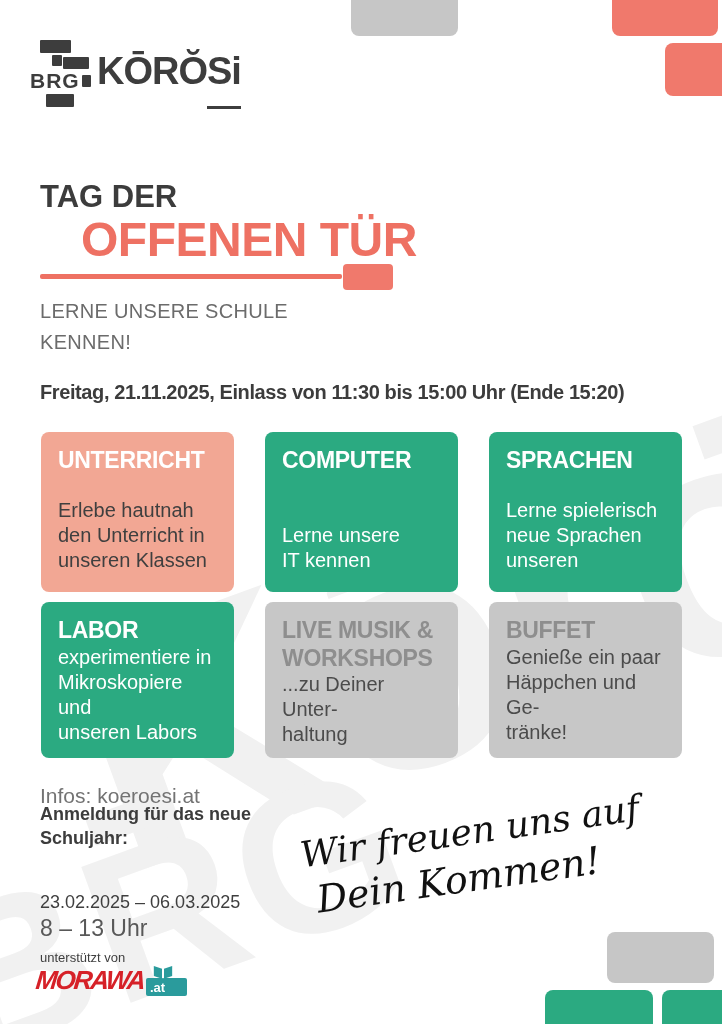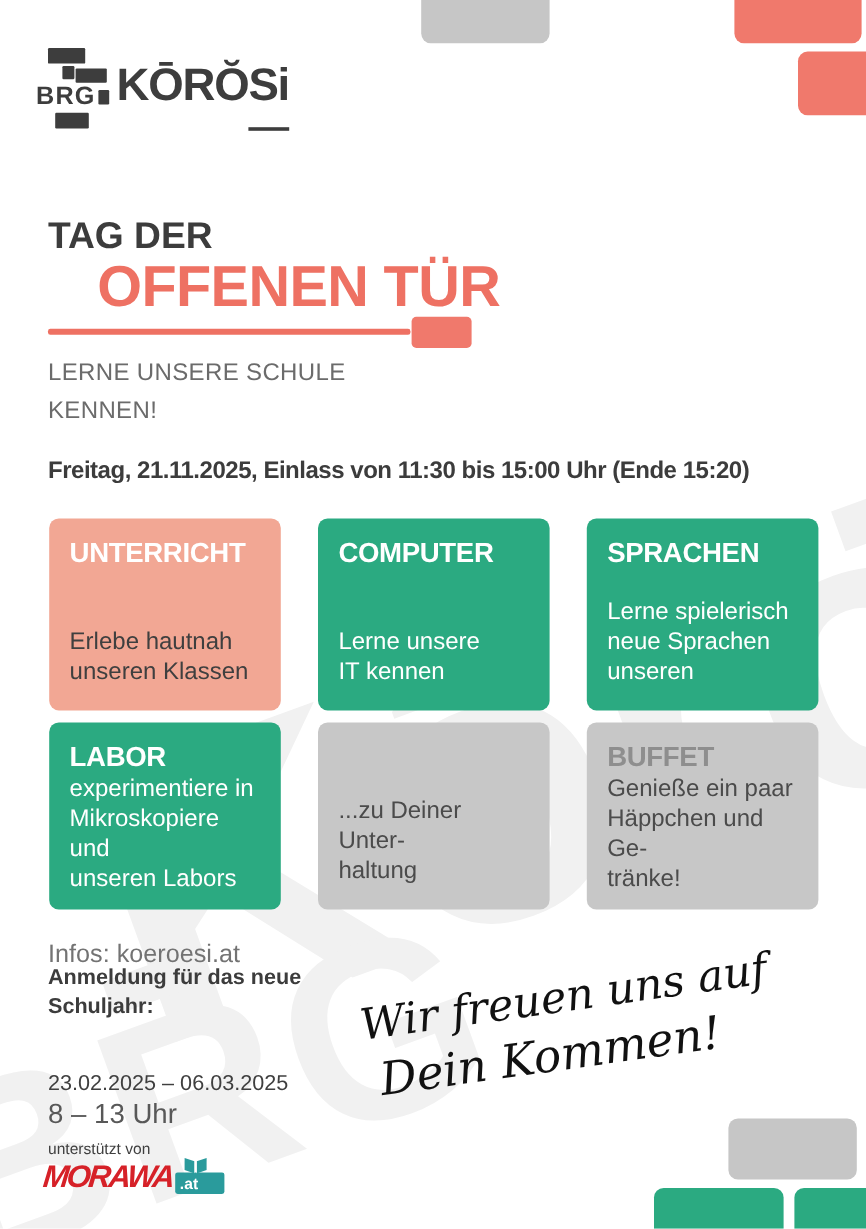--- a/index.html
+++ b/index.html
@@ -117,20 +117,21 @@
     </div>
 
     <div class="dateline">Freitag, 21.11.2025, Einlass von 11:30 bis 15:00 Uhr (Ende 15:20)</div>
 
     <div class="cards">
 
       <div class="card salmon">
         <div class="card-title">UNTERRICHT</div>
         <div class="card-body">
           <div>Erlebe hautnah</div>
+          <div>den Unterricht in</div>
           <div>unseren Klassen</div>
         </div>
       </div>
 
       <div class="card green">
         <div class="card-title">COMPUTER</div>
         <div class="card-body">
           <div>Lerne unsere</div>
           <div>IT kennen</div>
           <div></div>
@@ -149,20 +150,21 @@
       <div class="card green">
         <div class="card-title">LABOR</div>
         <div class="card-body">
           <div>experimentiere in</div>
           <div>Mikroskopiere und</div>
           <div>unseren Labors</div>
         </div>
       </div>
 
       <div class="card gray">
+        <div class="card-title">LIVE MUSIK &amp; WORKSHOPS</div>
         <div class="card-body">
           <div>...zu Deiner Unter-</div>
           <div>haltung</div>
           <div></div>
         </div>
       </div>
 
       <div class="card gray">
         <div class="card-title">BUFFET</div>
         <div class="card-body">

